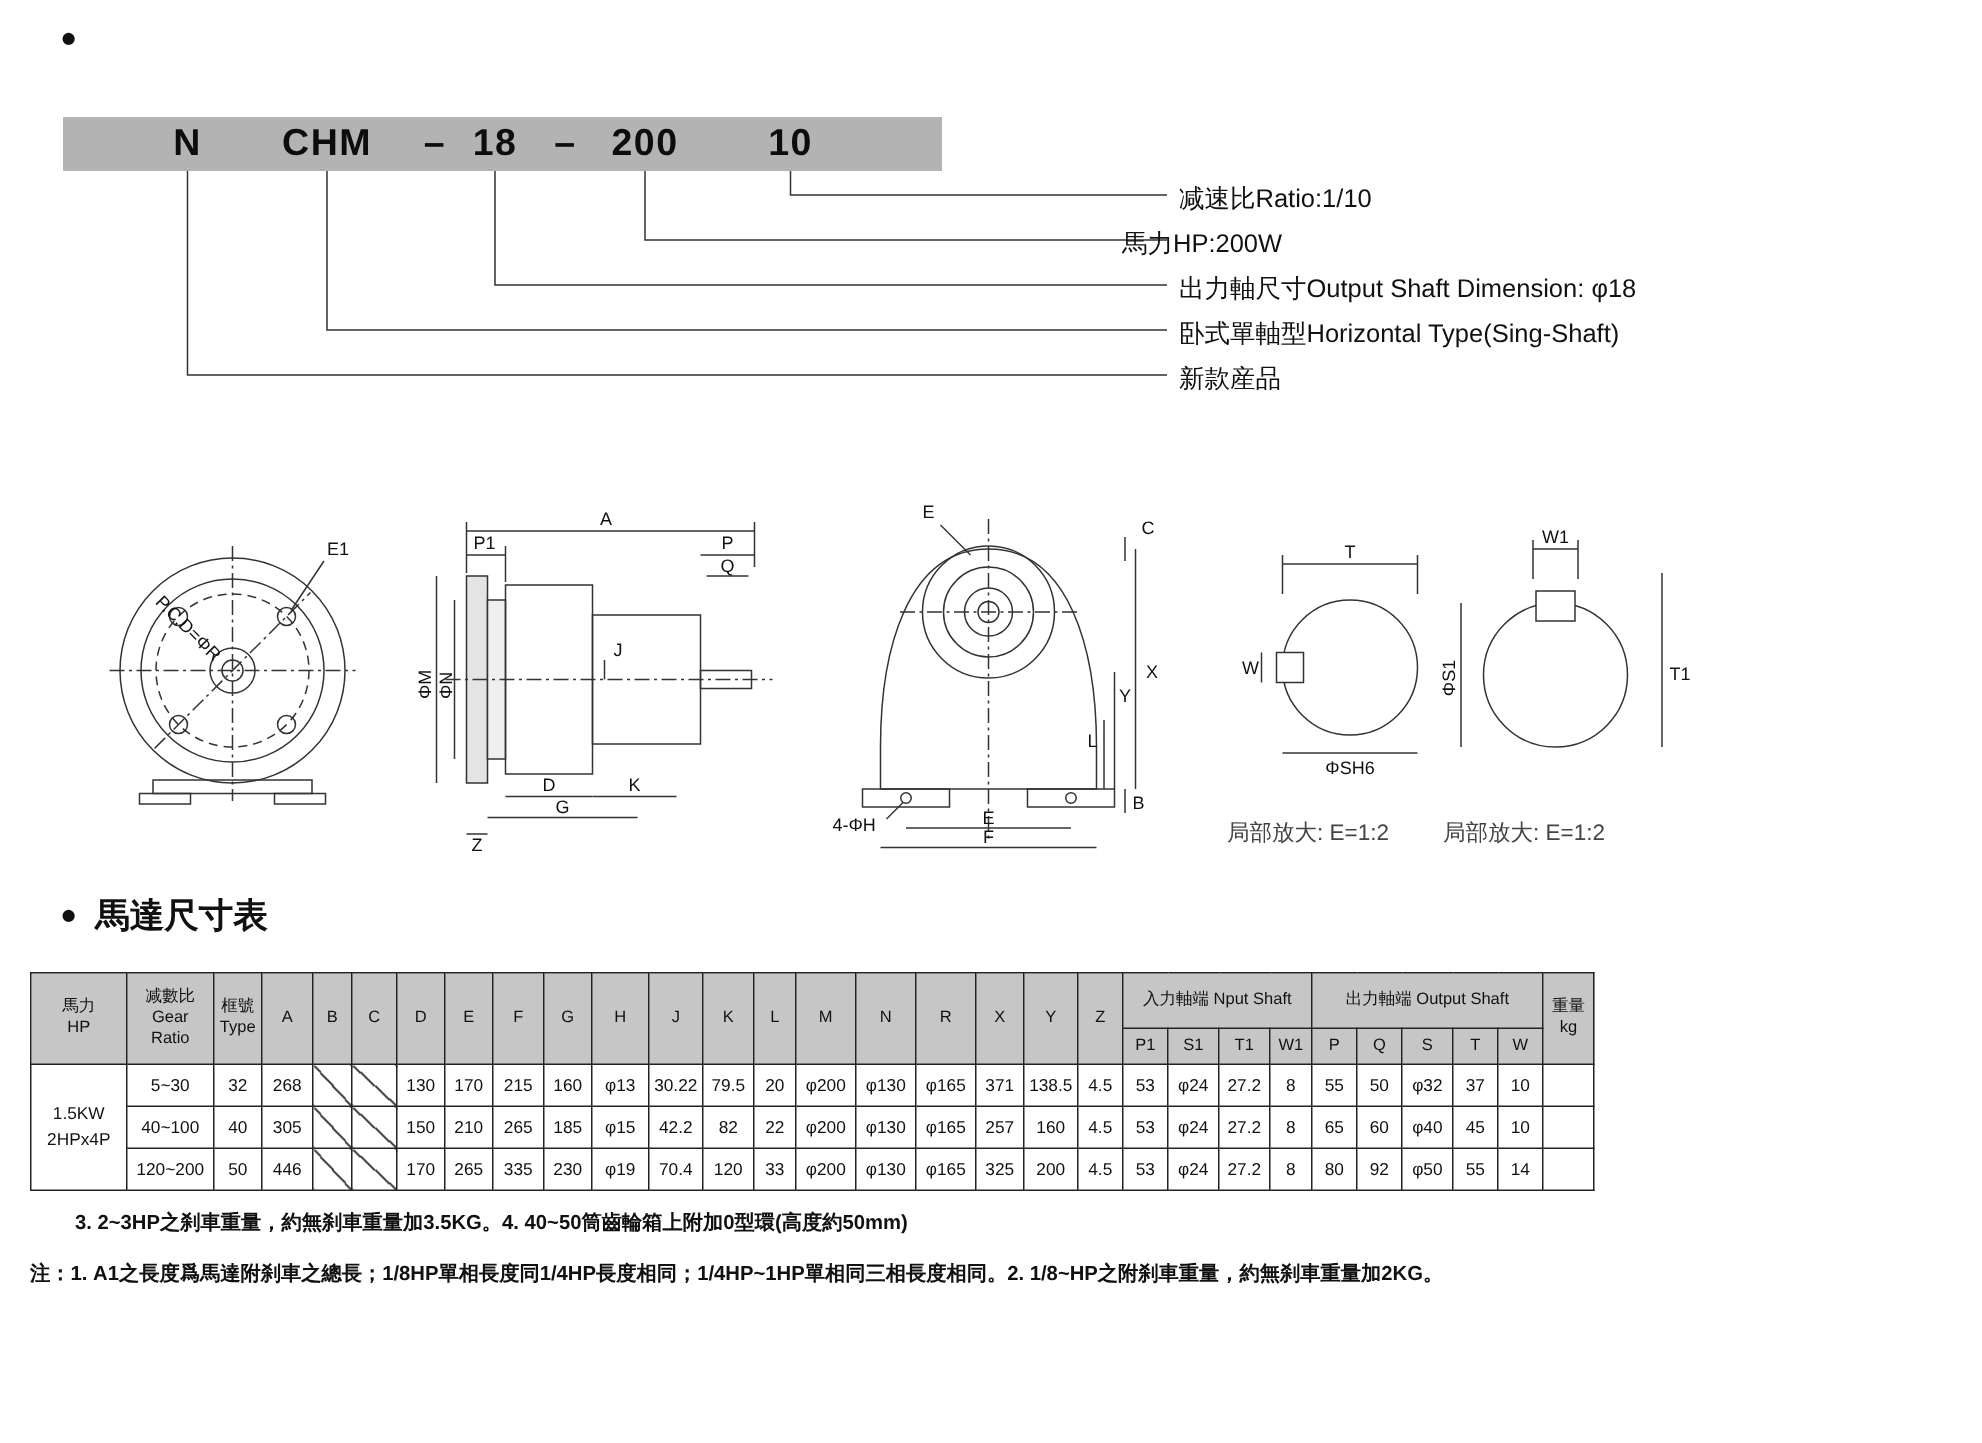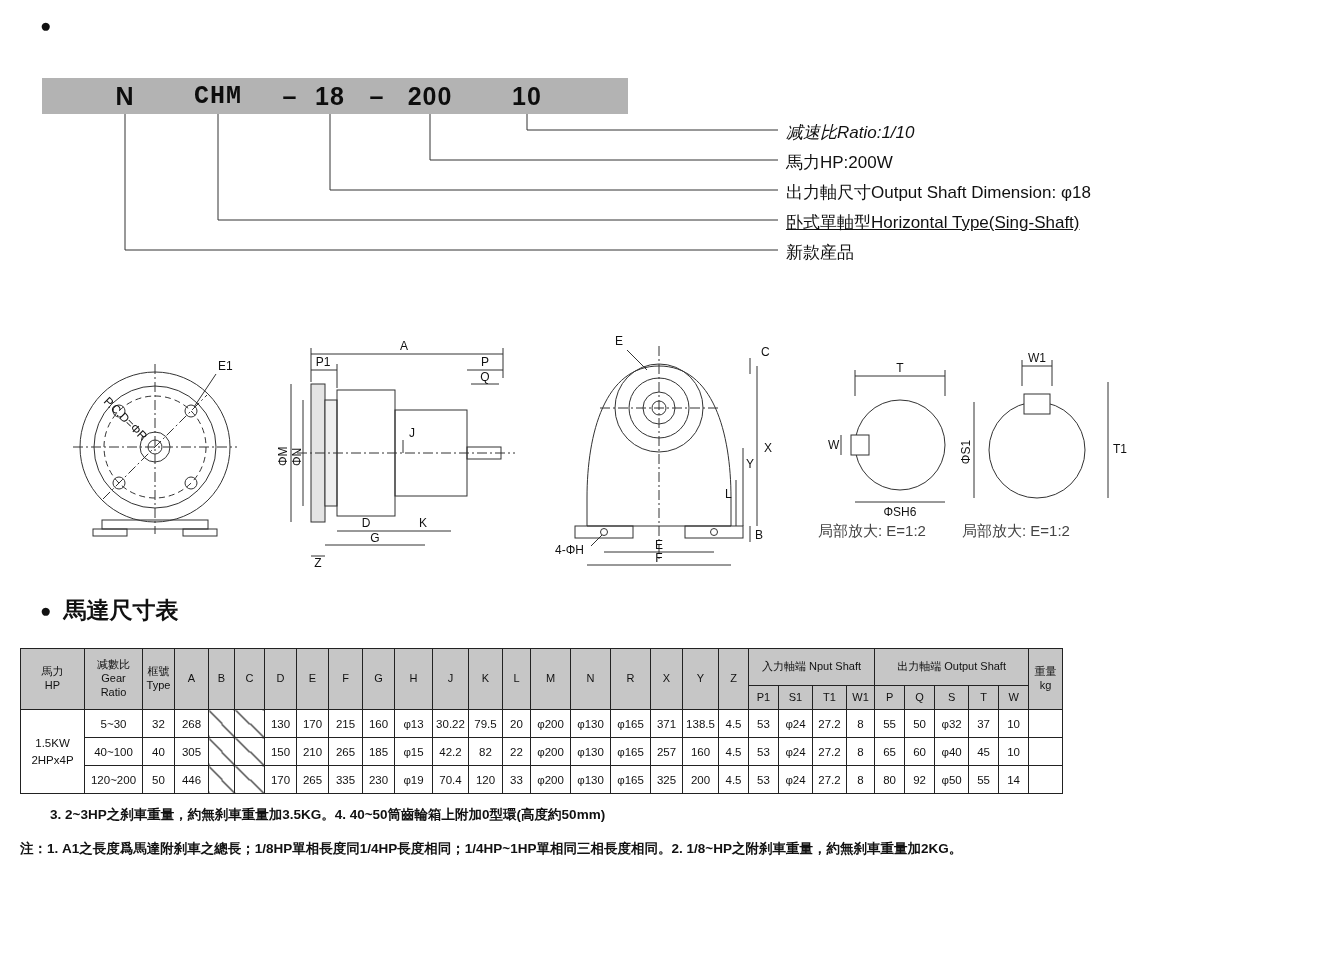--- a/index.html
+++ b/index.html
@@ -10,62 +10,62 @@
   }
   .abs { position:absolute; }
   .section-title { display:flex; align-items:center; gap:12px; font-size:23px; font-weight:bold; color:#111; }
   .section-title .bullet { font-size:19px; line-height:1; }
   .code-bar { background:#b3b3b3; width:586px; height:36px; }
   .code-seg { position:absolute; top:50%; transform:translate(-50%,-50%); font-size:25px; font-weight:bold; color:#0d0d0d; letter-spacing:1px; }
   .callout-label { font-size:17px; color:#111; white-space:nowrap; }
   svg { overflow:visible; }
   svg text { font-family:"Liberation Sans","DejaVu Sans",sans-serif; }
   .dim { font-size:12px; fill:#111; }
-  .caption { font-size:15px; color:#444; white-space:nowrap; }
+  .caption { font-size:15px; color:#444; white-space:nowrap;margin-top:24px; }
   table.spec { border-collapse:collapse; table-layout:fixed; width:970px; }
   .spec th, .spec td { border:1px solid #222; text-align:center; vertical-align:middle; padding:0; }
   .spec thead th { background:#c6c6c6; font-weight:normal; font-size:11px; white-space:pre-line; line-height:1.25; }
   .spec thead tr:first-child th { height:36px; }
   .spec thead tr:last-child th { height:23px; }
   .spec td { height:27px; font-size:11.5px; white-space:nowrap; }
   .hp-cell { white-space:pre-line !important; line-height:1.4; }
   .diag { background:linear-gradient(to top right, transparent calc(50% - 0.7px), #444 calc(50% - 0.7px), #444 calc(50% + 0.7px), transparent calc(50% + 0.7px)); }
   .notes { font-size:13.5px; font-weight:bold; color:#111; white-space:nowrap; }
 </style>
 </head>
 <body>
 
 <div class="abs section-title" style="left:40px; top:16px;">
   <span class="bullet">●</span>
 </div>
 
 <div class="abs code-bar" style="left:42px; top:78px;">
   <span class="code-seg" style="left:83px;">N</span>
-  <span class="code-seg" style="left:176px;font-family:Liberation Mono, monospace;">CHM</span>
+  <span class="code-seg" style="left:176px;">CHM</span>
   <span class="code-seg" style="left:248px;">–</span>
   <span class="code-seg" style="left:288px;">18</span>
   <span class="code-seg" style="left:335px;">–</span>
   <span class="code-seg" style="left:388px;">200</span>
   <span class="code-seg" style="left:485px;">10</span>
 </div>
 
 <svg class="abs" style="left:0; top:0;" width="1321" height="290">
   <g stroke="#333" stroke-width="1" fill="none">
     <polyline points="527,114 527,130 778,130"></polyline>
     <polyline points="430,114 430,160 778,160"></polyline>
     <polyline points="330,114 330,190 778,190"></polyline>
     <polyline points="218,114 218,220 778,220"></polyline>
     <polyline points="125,114 125,250 778,250"></polyline>
   </g>
 </svg>
 
-<div class="abs callout-label" style="left:786px; top:121px;font-style:italic;">减速比Ratio:1/10</div>
-<div class="abs callout-label" style="left:786px; top:151px;">馬力HP:200W</div>
+<div class="abs callout-label" style="left:786px; top:121px;">减速比Ratio:1/10</div>
+<div class="abs callout-label" style="left:748px; top:151px;">馬力HP:200W</div>
 <div class="abs callout-label" style="left:786px; top:181px;">出力軸尺寸Output Shaft Dimension: φ18</div>
-<div class="abs callout-label" style="left:786px; top:211px;text-decoration:underline;">卧式單軸型Horizontal Type(Sing-Shaft)</div>
+<div class="abs callout-label" style="left:786px; top:211px;">卧式單軸型Horizontal Type(Sing-Shaft)</div>
 <div class="abs callout-label" style="left:786px; top:241px;">新款産品</div>
 
 <svg class="abs" style="left:55px; top:350px;" width="200" height="200" viewBox="0 0 200 200">
   <g stroke="#333" stroke-width="1" fill="none">
     <rect x="47" y="170" width="106" height="9"></rect>
     <rect x="38" y="179" width="34" height="7"></rect>
     <rect x="128" y="179" width="34" height="7"></rect>
     <circle cx="100" cy="97" r="75"></circle>
     <circle cx="100" cy="97" r="61"></circle>
     <circle cx="100" cy="97" r="51" stroke-dasharray="6 4"></circle>

